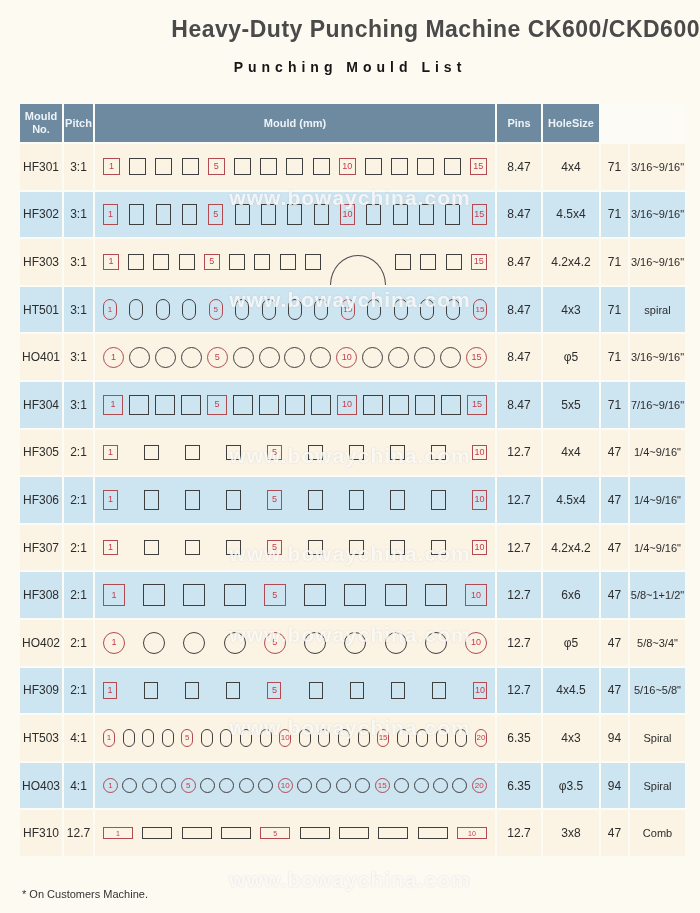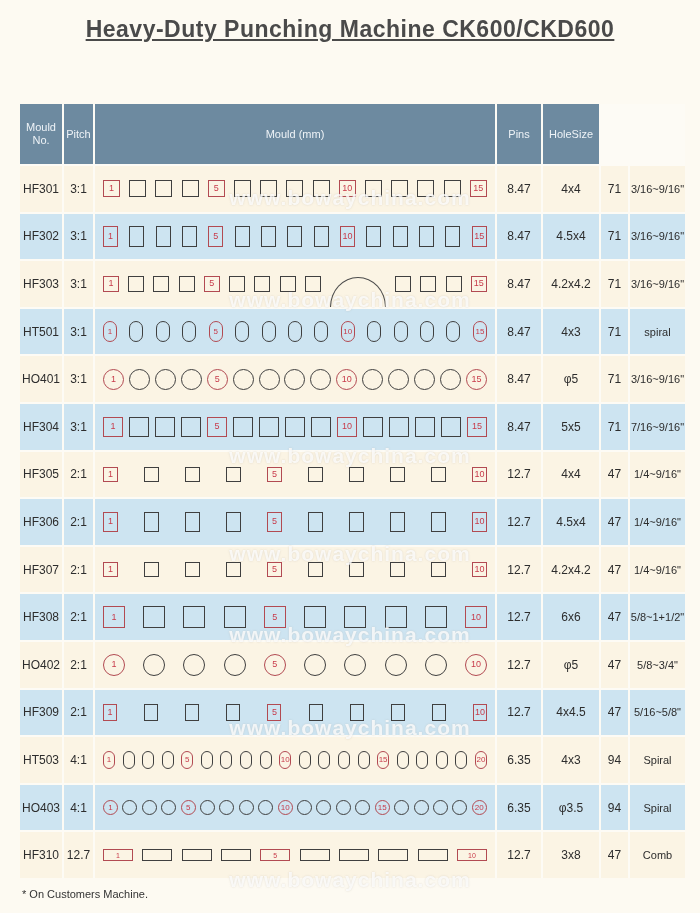--- a/index.html
+++ b/index.html
@@ -6,47 +6,46 @@
   body{
     width:700px;height:913px;
     background:#fdfaf2;
     font-family:"Liberation Sans", sans-serif;
     position:relative;
     overflow:hidden;
   }
   .page{position:relative;width:700px;height:913px;}
   .page-title{
     padding-top:16px;
-    text-align:center;
+    text-align:right;
     font-size:23px;
     font-weight:bold;
     color:#4a4a4a;
     letter-spacing:0.5px;
-    text-decoration:underline;
   }
   .page-subtitle{
     margin-top:16px;
     text-align:center;
     font-size:14px;
     font-weight:bold;
     color:#161616;
     letter-spacing:5px;
   }
   .mould-table{
     position:absolute;
     left:20px;top:104px;
     width:665px;
     background:#fdfbf5;
   }
   .thead,.row{
     display:grid;
     grid-template-columns:42px 29px 400px 44px 56px 27px 55px;
     column-gap:2px;
   }
-  .thead{height:60px;}
+  .thead{height:38px;font-weight:bold;}
   .th{
     background:#6d8aa0;
     color:#eef3f7;
     font-size:11px;
     display:flex;align-items:center;justify-content:center;
     text-align:center;
     line-height:1.15;
     padding:0 1px;
   }
   .row{height:47.6px;border-top:2px solid #fdfbf5;box-sizing:border-box;}
@@ -99,20 +98,21 @@
     left:22px;top:888px;
     font-size:11px;
     color:#333;
   }
 </style>
 </head>
 <body>
 
 <div class="page">
   <div class="page-title">Heavy-Duty Punching Machine CK600/CKD600</div>
+  <div class="page-subtitle">Punching Mould List</div>
 
   <div class="mould-table">
     <div class="thead" id="thead">
         <div class="th">Mould No.</div>
         <div class="th">Pitch</div>
         <div class="th">Mould (mm)</div>
         <div class="th">Pins</div>
         <div class="th">HoleSize</div>
       </div>
     <div id="tbody">

